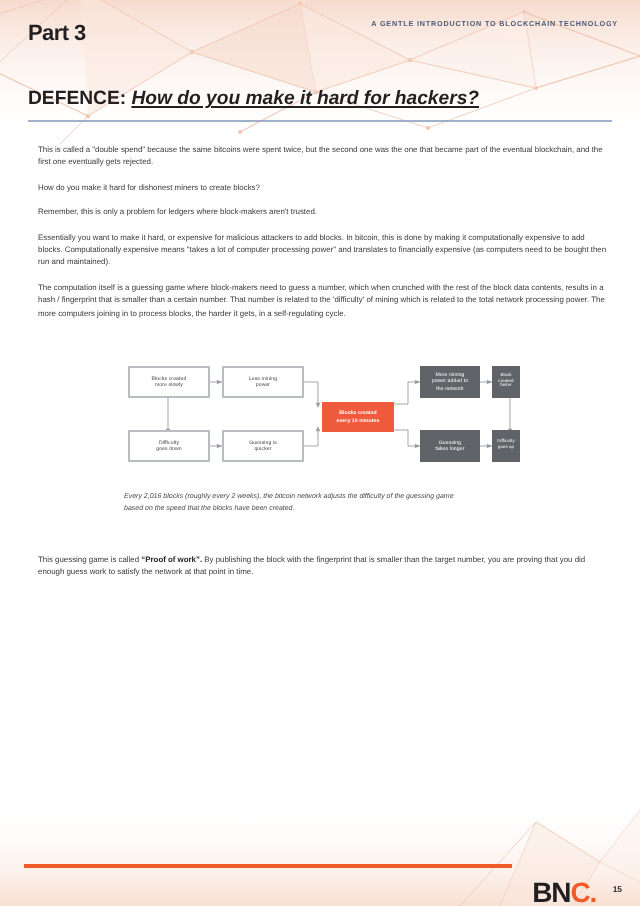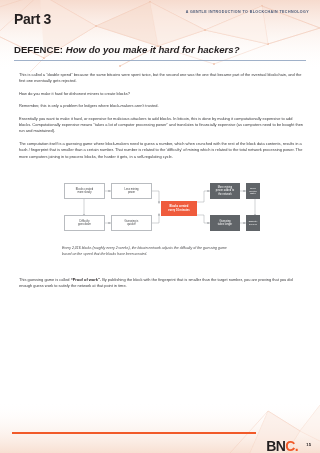--- a/index.html
+++ b/index.html
@@ -21,32 +21,32 @@
 
   .eyebrow{
     position:absolute;right:11px;top:10px;
     font-size:3.6px;letter-spacing:0.42px;
     font-weight:bold;color:#4a5a78;
     text-align:right;white-space:nowrap;
   }
 
   .part-title{
     position:absolute;left:14px;top:12px;
-    font-size:14px;font-weight:bold;letter-spacing:-0.3px;
+    font-size:11px;font-weight:bold;letter-spacing:-0.3px;
     color:#231f20;line-height:1;
   }
 
   
   .section-head{
     position:absolute;left:14px;top:45px;width:292px;
     font-size:9.6px;line-height:1.1;color:#231f20;
     white-space:nowrap;
   }
   .section-head .lead{font-weight:bold;}
-  .section-head .ital{font-style:italic;font-weight:bold;}
+  .section-head .ital{font-style:italic;font-weight:bold;text-decoration:underline;}
   .head-rule{
     position:absolute;left:14px;top:60px;width:292px;height:1.4px;
     background:#8fa3bf;opacity:.85;
   }
 
   
   .body{
     position:absolute;left:19px;top:72px;width:285px;
   }
   p.para{

